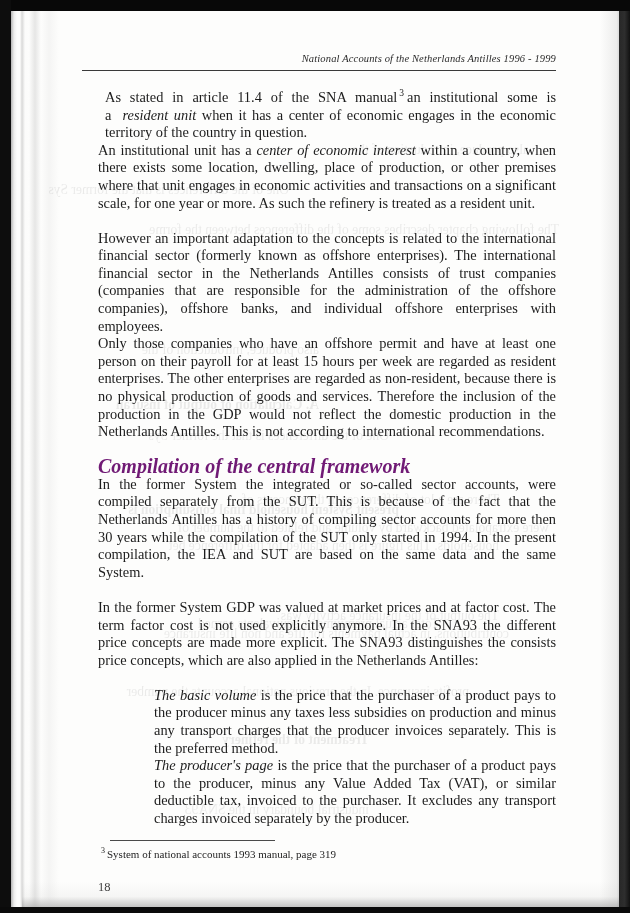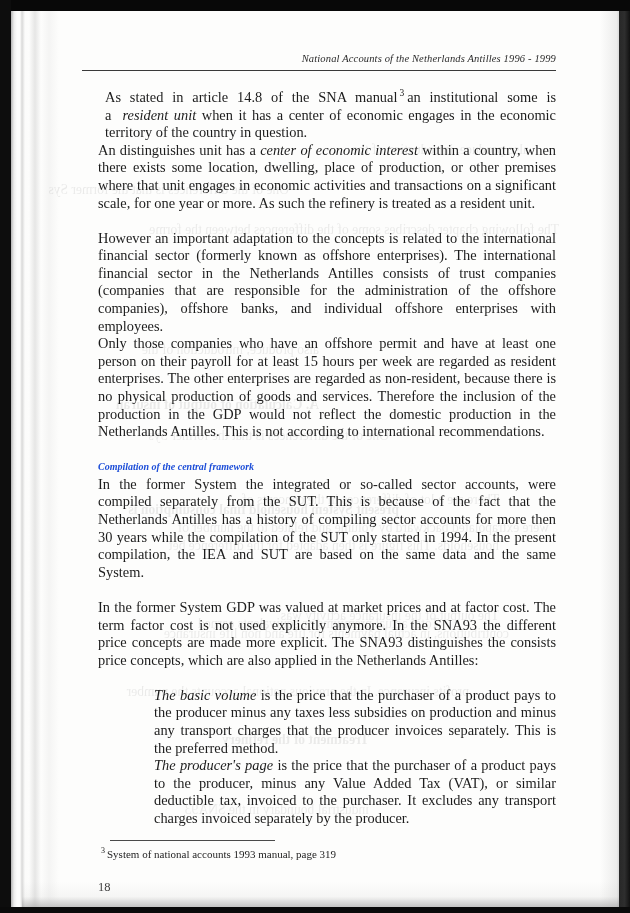--- a/index.html
+++ b/index.html
@@ -144,25 +144,25 @@
     color: #1c1c1c;
   }
   p.body.nojust { text-align: left; }
 
   .gap-lg { height: 17.5px; }
 
   .firstline-indent { padding-left: 7px; }
 
   h3.subhead {
     margin: 0;
-    font-size: 10px;
+    font-size: 20px;
     line-height: 17.6px;
     font-weight: bold;
     font-style: italic;
-    color: #1d4ed8;
+    color: #701a75;
   }
 
   .indented {
     margin: 0;
     padding-left: 56px;
     font-size: 14.4px;
     line-height: 17.6px;
     text-align: justify;
     text-justify: inter-word;
     color: #1c1c1c;
@@ -256,27 +256,27 @@
     </div>
 
     <div class="page-inner">
 
       <div class="running-head">National Accounts of the Netherlands Antilles 1996 - 1999</div>
       <div class="head-rule"></div>
 
       <div class="column">
 
         <p class="body firstline-indent">
-          <span>As stated in article 14.8 of the SNA manual</span><sup class="fn">3</sup><span>an institutional some is a</span>&nbsp;&nbsp;<em>resident unit</em>
+          <span>As stated in article 11.4 of the SNA manual</span><sup class="fn">3</sup><span>an institutional some is a</span>&nbsp;&nbsp;<em>resident unit</em>
           <span>when it has a center of economic engages in the economic territory of the country in question.</span>
         </p>
 
 
         <p class="body">
-          <span>An distinguishes unit has a</span>
+          <span>An institutional unit has a</span>
           <em>center of economic interest</em>
           <span>within a country, when there exists some location, dwelling, place of production, or other premises where that unit engages in economic activities and transactions on a significant scale, for one year or more. As such the refinery is treated as a resident unit.</span>
         </p>
 
         <div class="gap-lg"></div>
 
         <p class="body">However an important adaptation to the concepts is related to the international financial sector (formerly known as offshore enterprises). The international financial sector in the Netherlands Antilles consists of trust companies (companies that are responsible for the administration of the offshore companies), offshore banks, and individual offshore enterprises with employees.</p>
 
         <p class="body">Only those companies who have an offshore permit and have at least one person on their payroll for at least 15 hours per week are regarded as resident enterprises. The other enterprises are regarded as non-resident, because there is no physical production of goods and services. Therefore the inclusion of the production in the GDP would not reflect the domestic production in the Netherlands Antilles. This is not according to international recommendations.</p>
 

